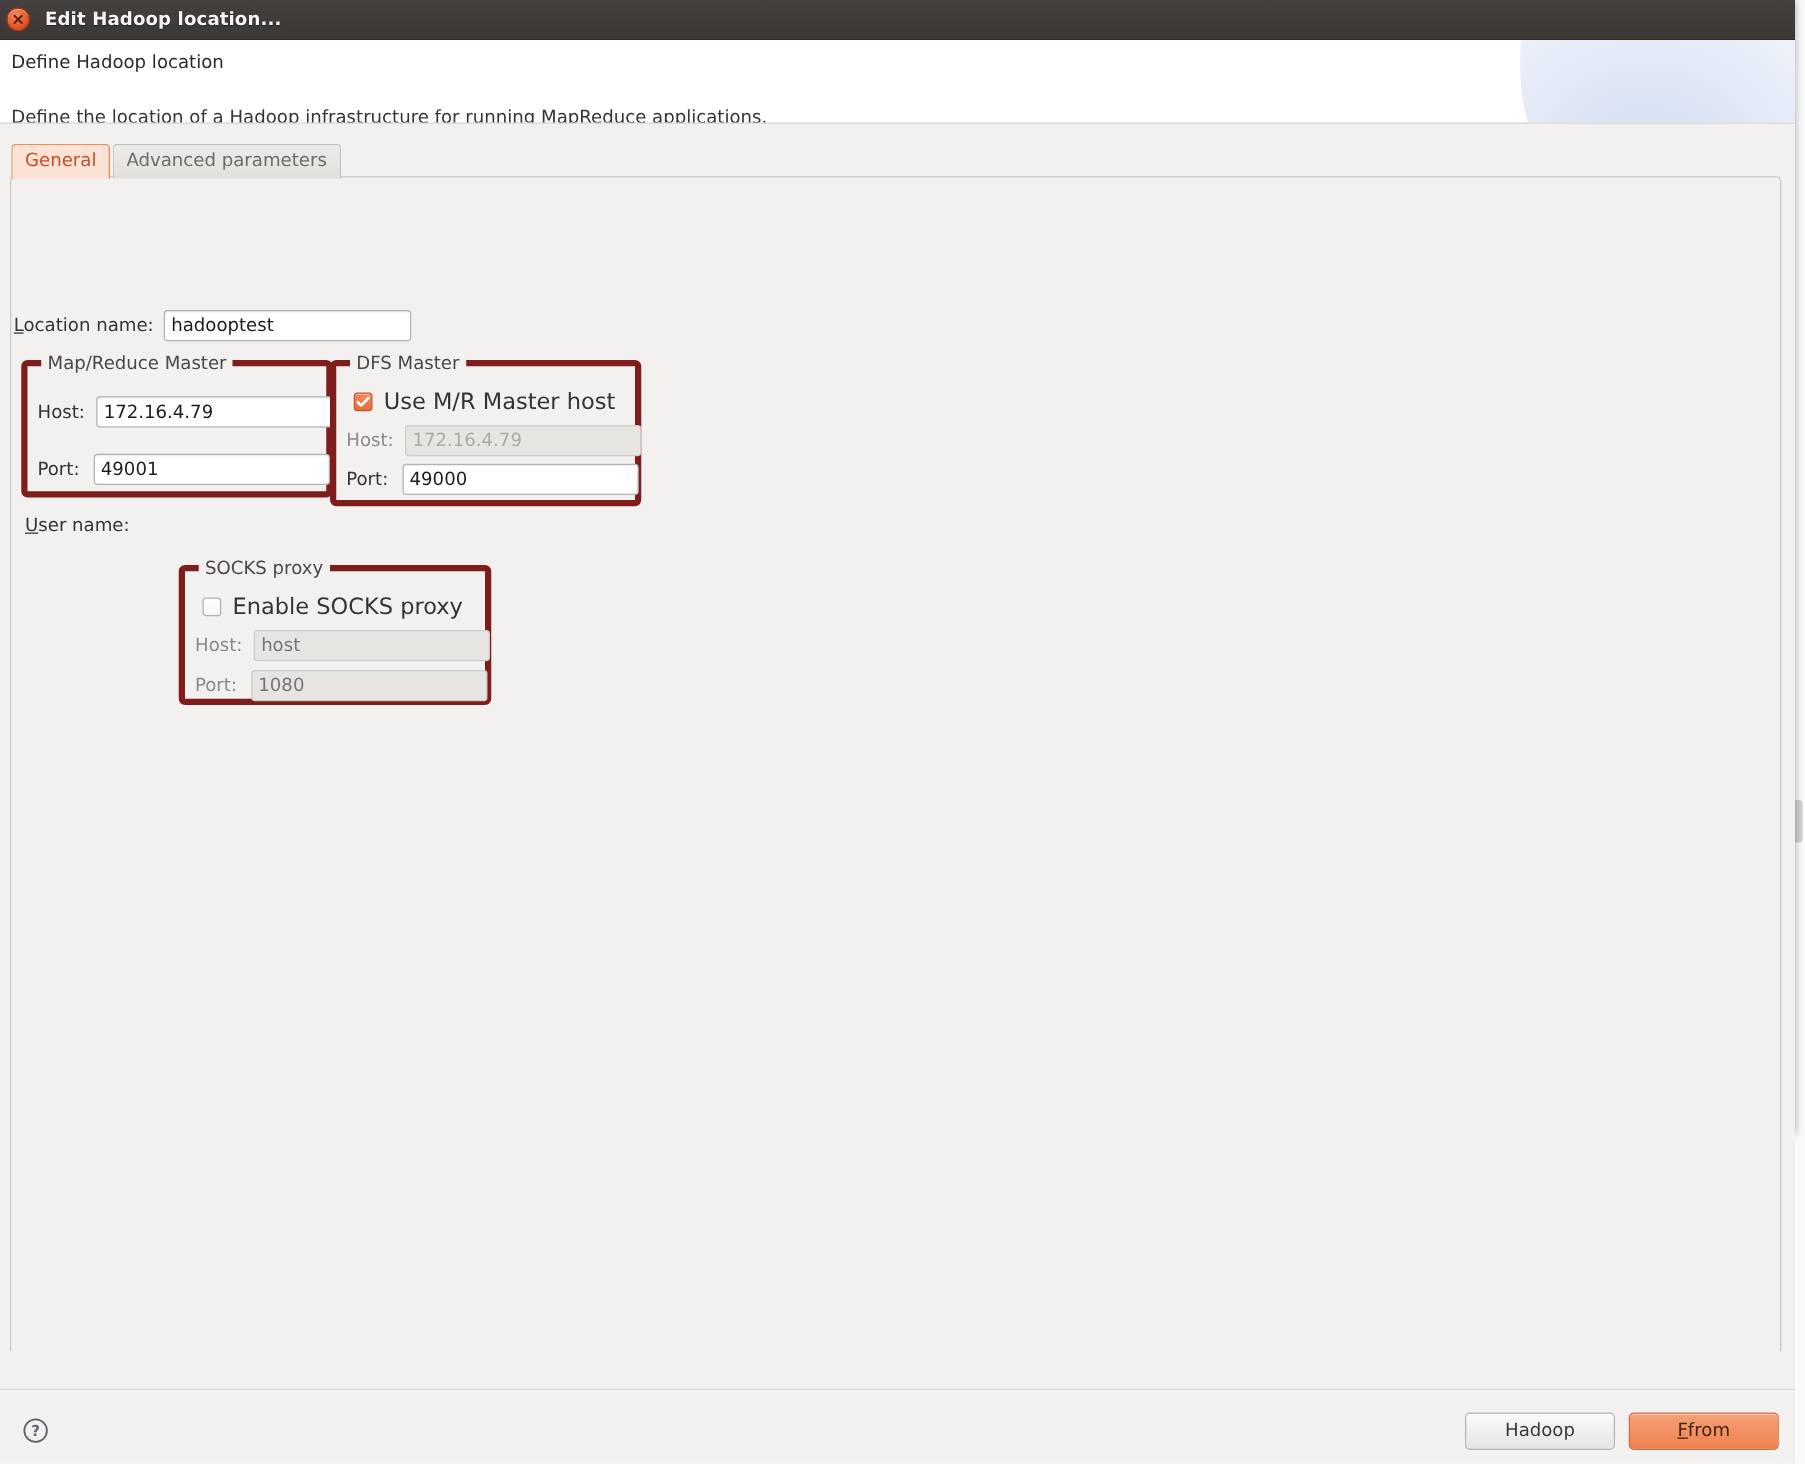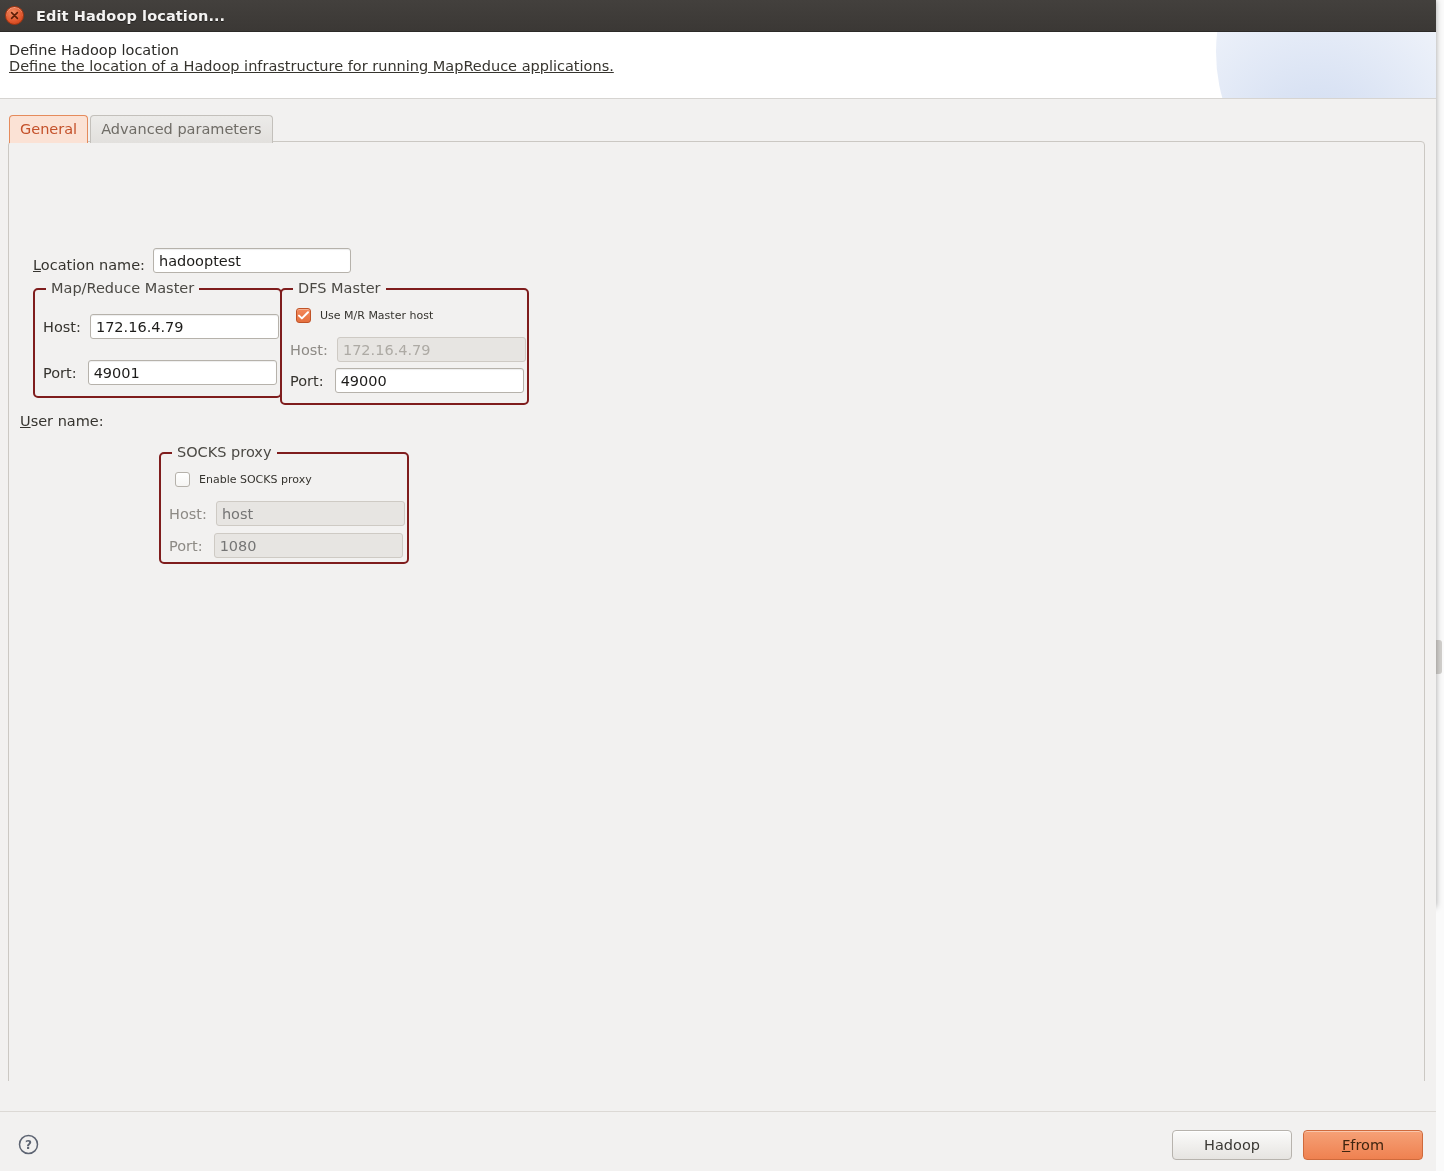--- a/index.html
+++ b/index.html
@@ -106,21 +106,21 @@
   }
   #header-title {
     position: absolute;
     left: 9px; top: 10px;
     font-size: 14.5px;
     font-weight: normal;
     color: #2b2a27;
   }
   #header-desc {
     position: absolute;
-    left: 9px; top: 26px;
+    left: 9px; top: 54px;
     font-size: 14.5px;
     color: #37352f;
     text-decoration: underline;
   }
 
   
   #body-area {
     position: relative;
     height: 1011px;
     background: #f2f1f0;
@@ -197,24 +197,23 @@
     background: #e7e5e2;
     border: 1px solid #cecac4;
     color: #adaaa4;
     box-shadow: none;
   }
 
   
   .groupbox {
     position: absolute;
     box-sizing: border-box;
-    border: 2px solid #7f1d1d;
+    border: 5px solid #7f1d1d;
     border-radius: 5px;
     background: transparent;
-    margin-left: 16px;
   }
   .group-title {
     position: absolute;
     top: -10px; left: 11px;
     background: #f2f1f0;
     padding: 0 5px;
     font-size: 14.5px;
     color: #4b4944;
     white-space: nowrap;
   }
@@ -237,21 +236,21 @@
     background: linear-gradient(to bottom, #f3885a 0%, #e5703f 100%);
     border: 1px solid #c05327;
     box-shadow: inset 0 1px 0 rgba(255,255,255,.35);
   }
   .cbox.off {
     background: linear-gradient(to bottom, #ffffff 0%, #f6f5f3 100%);
     border: 1px solid #b5b1aa;
   }
   .cb-label {
     margin-left: 9px;
-    font-size: 11px;
+    font-size: 18px;
     color: #36342f;
     white-space: nowrap;
   }
 
   
   #panel-actions {
     position: absolute;
     left: 8px; top: 1015px;
     display: flex;
     gap: 6px;
@@ -351,21 +350,21 @@
 
   <div id="body-area">
 
     <div id="tabstrip">
       <div class="tab selected">General</div>
       <div class="tab">Advanced parameters</div>
     </div>
 
     <div id="tab-panel">
 
-      <div class="row" style="left:24px; top:106px;align-items:flex-end;">
+      <div class="row" style="left:2px; top:106px;">
         <span class="lbl"><span class="mn">L</span><span>ocation name:</span></span>
         <input class="field" style="width: 198px; margin-left: 8px;" type="text" value="hadooptest">
       </div>
 
       <div class="groupbox" style="left:8px; top:146px; width:249px; height:110px;">
         <div class="group-title">Map/Reduce Master</div>
 
         <div class="row" style="left:8px; top:24px;">
           <span class="lbl">Host:</span>
           <input class="field" style="width: 189px; margin-left: 9px;" type="text" value="172.16.4.79">

